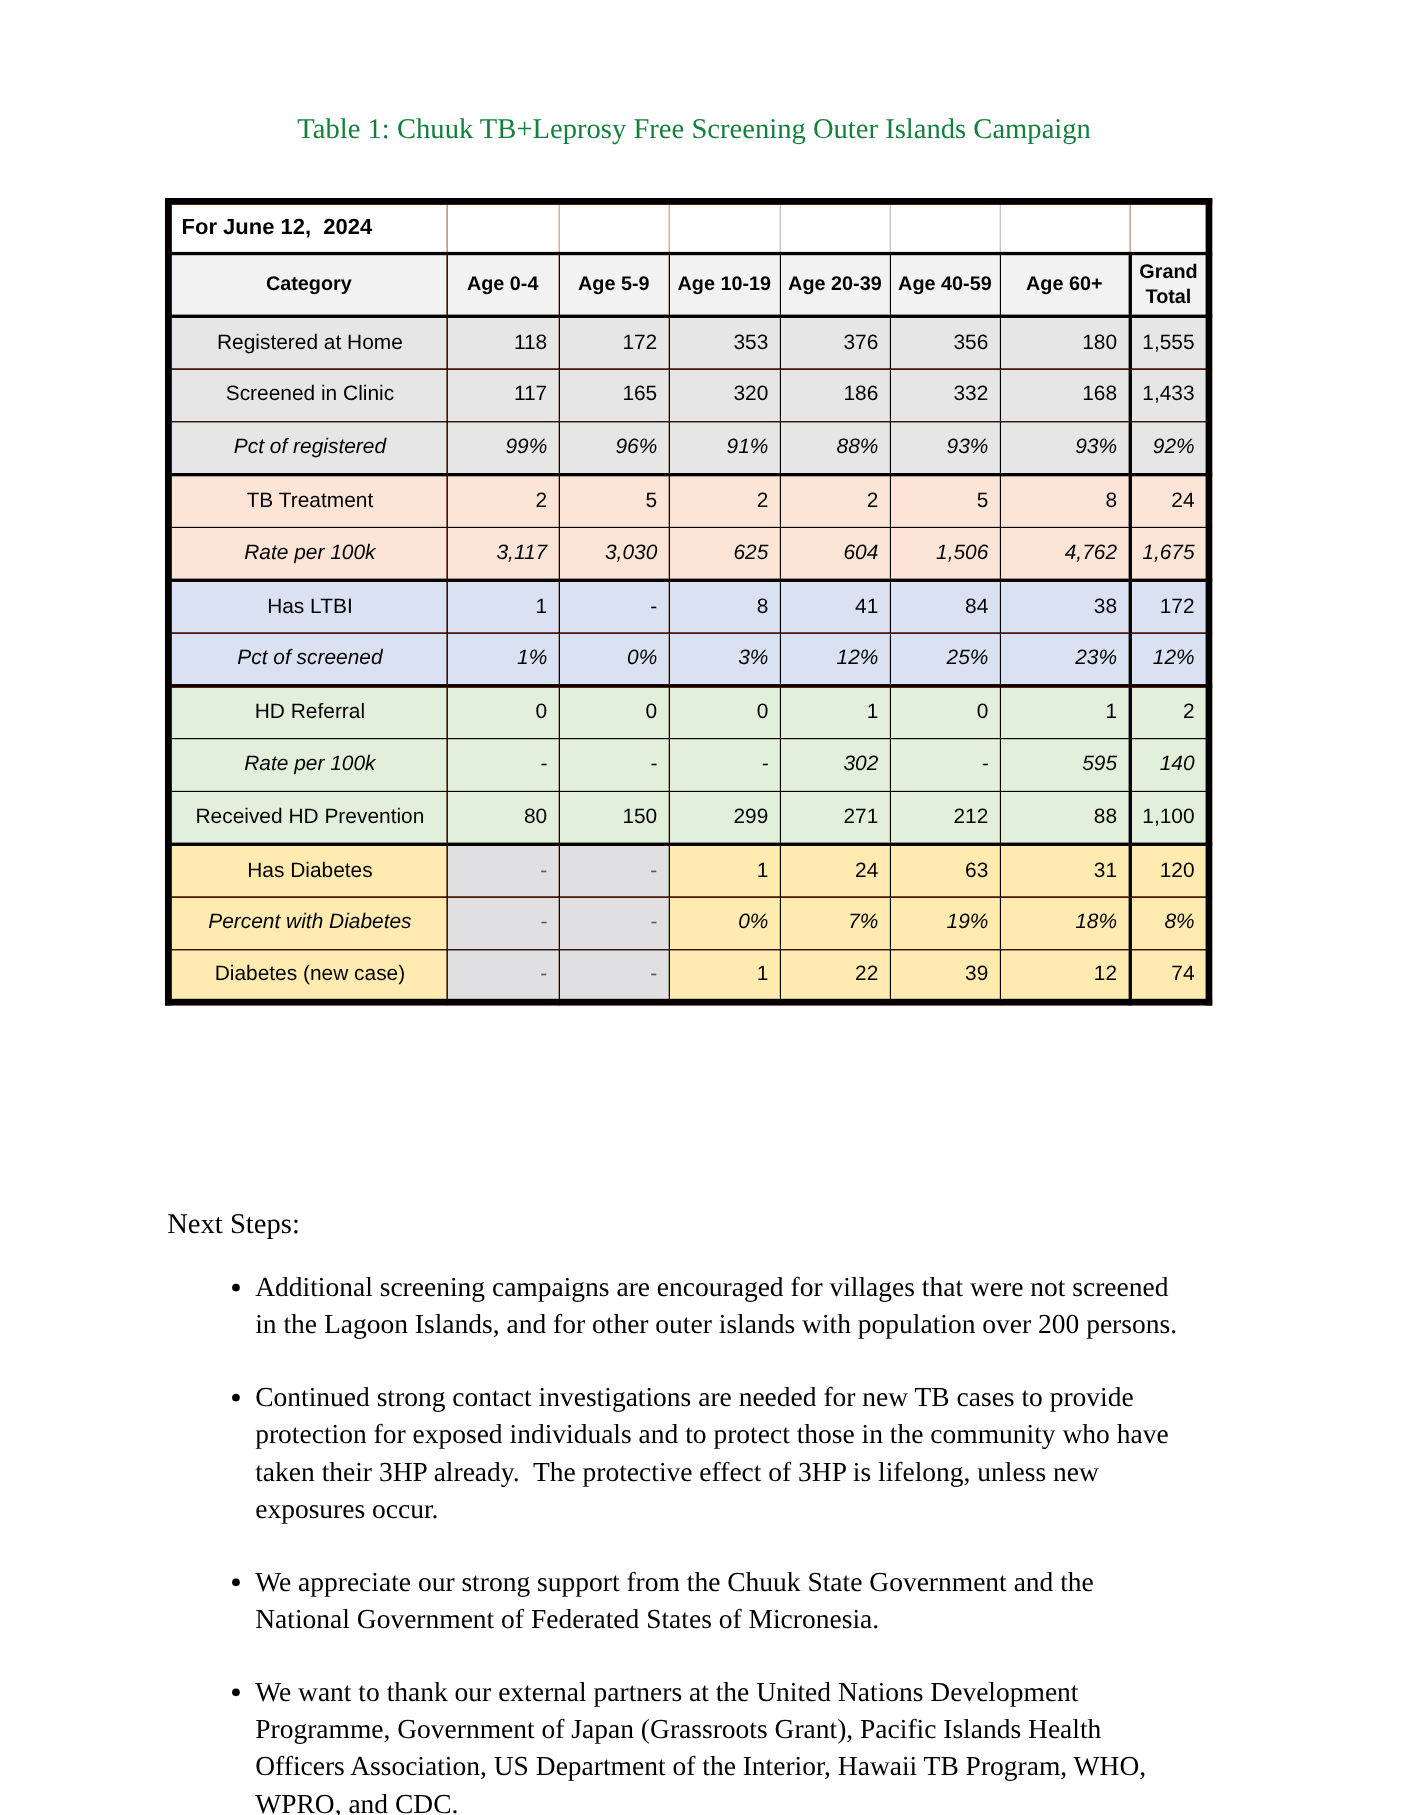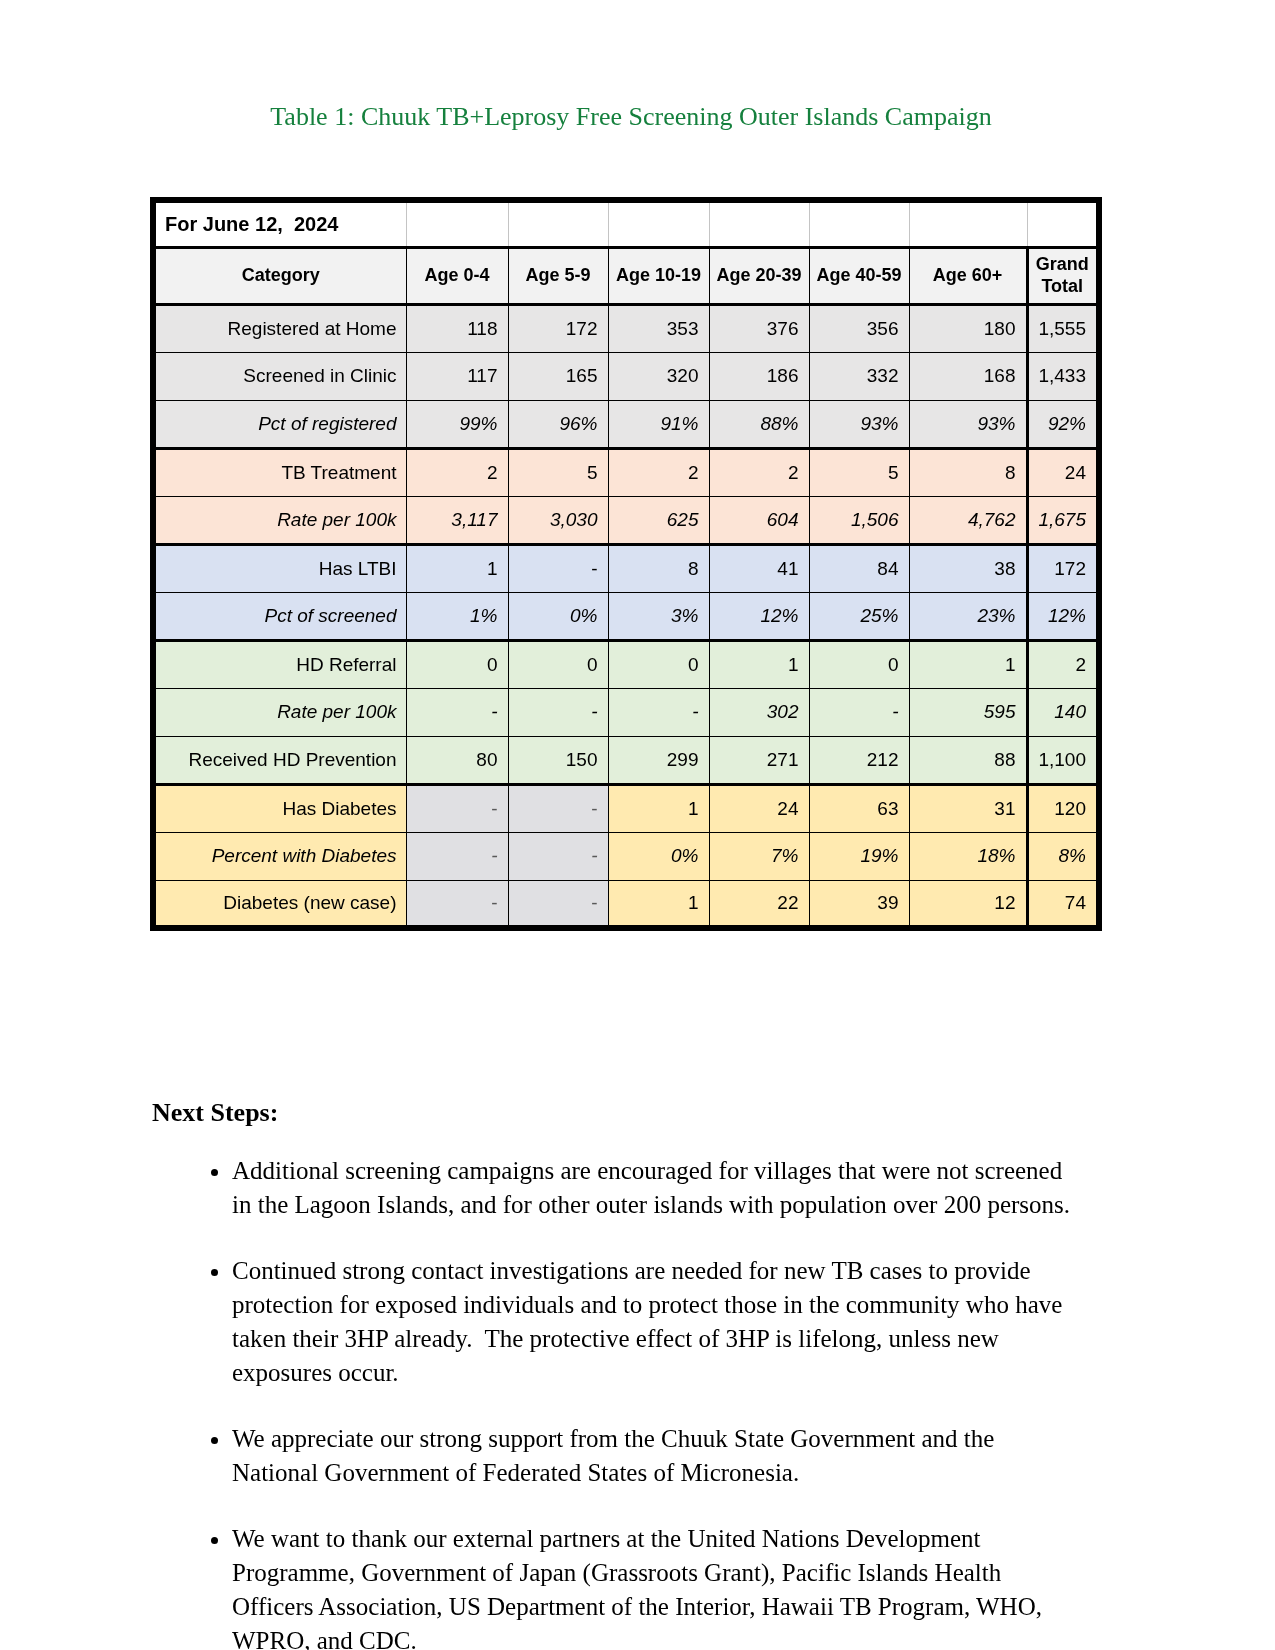--- a/index.html
+++ b/index.html
@@ -1,52 +1,52 @@
 <!DOCTYPE html>
 <html><head>
 <meta charset="utf-8">
 <style>
   html,body{margin:0;padding:0;background:#ffffff;}
   .page{position:relative;width:1275px;height:1650px;background:#ffffff;overflow:hidden;
         font-family:"Liberation Sans",sans-serif;color:#000;}
   .doc-title{position:absolute;top:102px;left:152px;width:958px;text-align:center;
         font-family:"Liberation Serif",serif;font-size:26px;color:#15803d;}
   
-  .tbl{position:absolute;left:150px;top:197px;border-collapse:collapse;table-layout:fixed;
+  .tbl{position:absolute;left:150px;top:180px;border-collapse:collapse;table-layout:fixed;
         border:6px solid #000;background:#c2410c;}
   .tbl td{border:1px solid #000;box-sizing:border-box;padding:0 9px;font-size:19px;
         color:#000;overflow:hidden;height:48px;vertical-align:middle;}
   
   tr.cap td{background:#fff;border:1px solid #c4c4c4;border-top:none;border-bottom:3px solid #000;
         height:47px;font-weight:700;font-size:20px;white-space:pre;text-align:left;}
   tr.cap td:first-child{border-left:none;}
   tr.cap td:last-child{border-right:none;}
   
   tr.hdr td{background:#f2f2f2;border-bottom:3px solid #000;font-weight:700;font-size:18px;
         text-align:center;height:57px;line-height:1.18;padding:0 4px;}
   
-  td.label-cell{text-align:right;padding-left:11px;}
+  td.label-cell{text-align:center;padding-left:11px;}
   td.num-cell{text-align:right;padding-right:10px;}
   tr.thick-top td{border-top:3px solid #000;}
   td.total-cell{border-left:3px solid #000;}
   tr.hdr td.total-cell{border-left:3px solid #000;margin-left:16px;}
   .group-gray td{background:#e7e6e6;}
   .group-peach td{background:#fce4d6;}
   .group-blue td{background:#d9e1f2;}
   .group-green td{background:#e2efda;}
   .group-yellow td{background:#ffeab0;}
   .tbl td.gray-cell{background:#e0e0e3;color:#595959;}
   .italic{font-style:italic;}
   .bold{font-weight:400;}
   .align-right{text-align:right;padding-right:14px;}
   .align-center{text-align:center;}
   
   .next-steps{position:absolute;left:152px;top:1098px;width:935px;
         font-family:"Liberation Serif",serif;color:#000;}
-  .ns-heading{font-weight:700;font-size:26px;}
+  .ns-heading{font-weight:400;font-size:26px;}
   .ns-list{margin:26px 0 0 0;padding-left:80px;}
   .ns-list li{font-size:25px;line-height:34px;margin-bottom:32px;max-width:850px;
         white-space:pre-wrap;}
 </style>
 </head>
 <body>
 
 <div class="page">
 
   <div class="doc-title">Table 1: Chuuk TB+Leprosy Free Screening Outer Islands Campaign</div>

